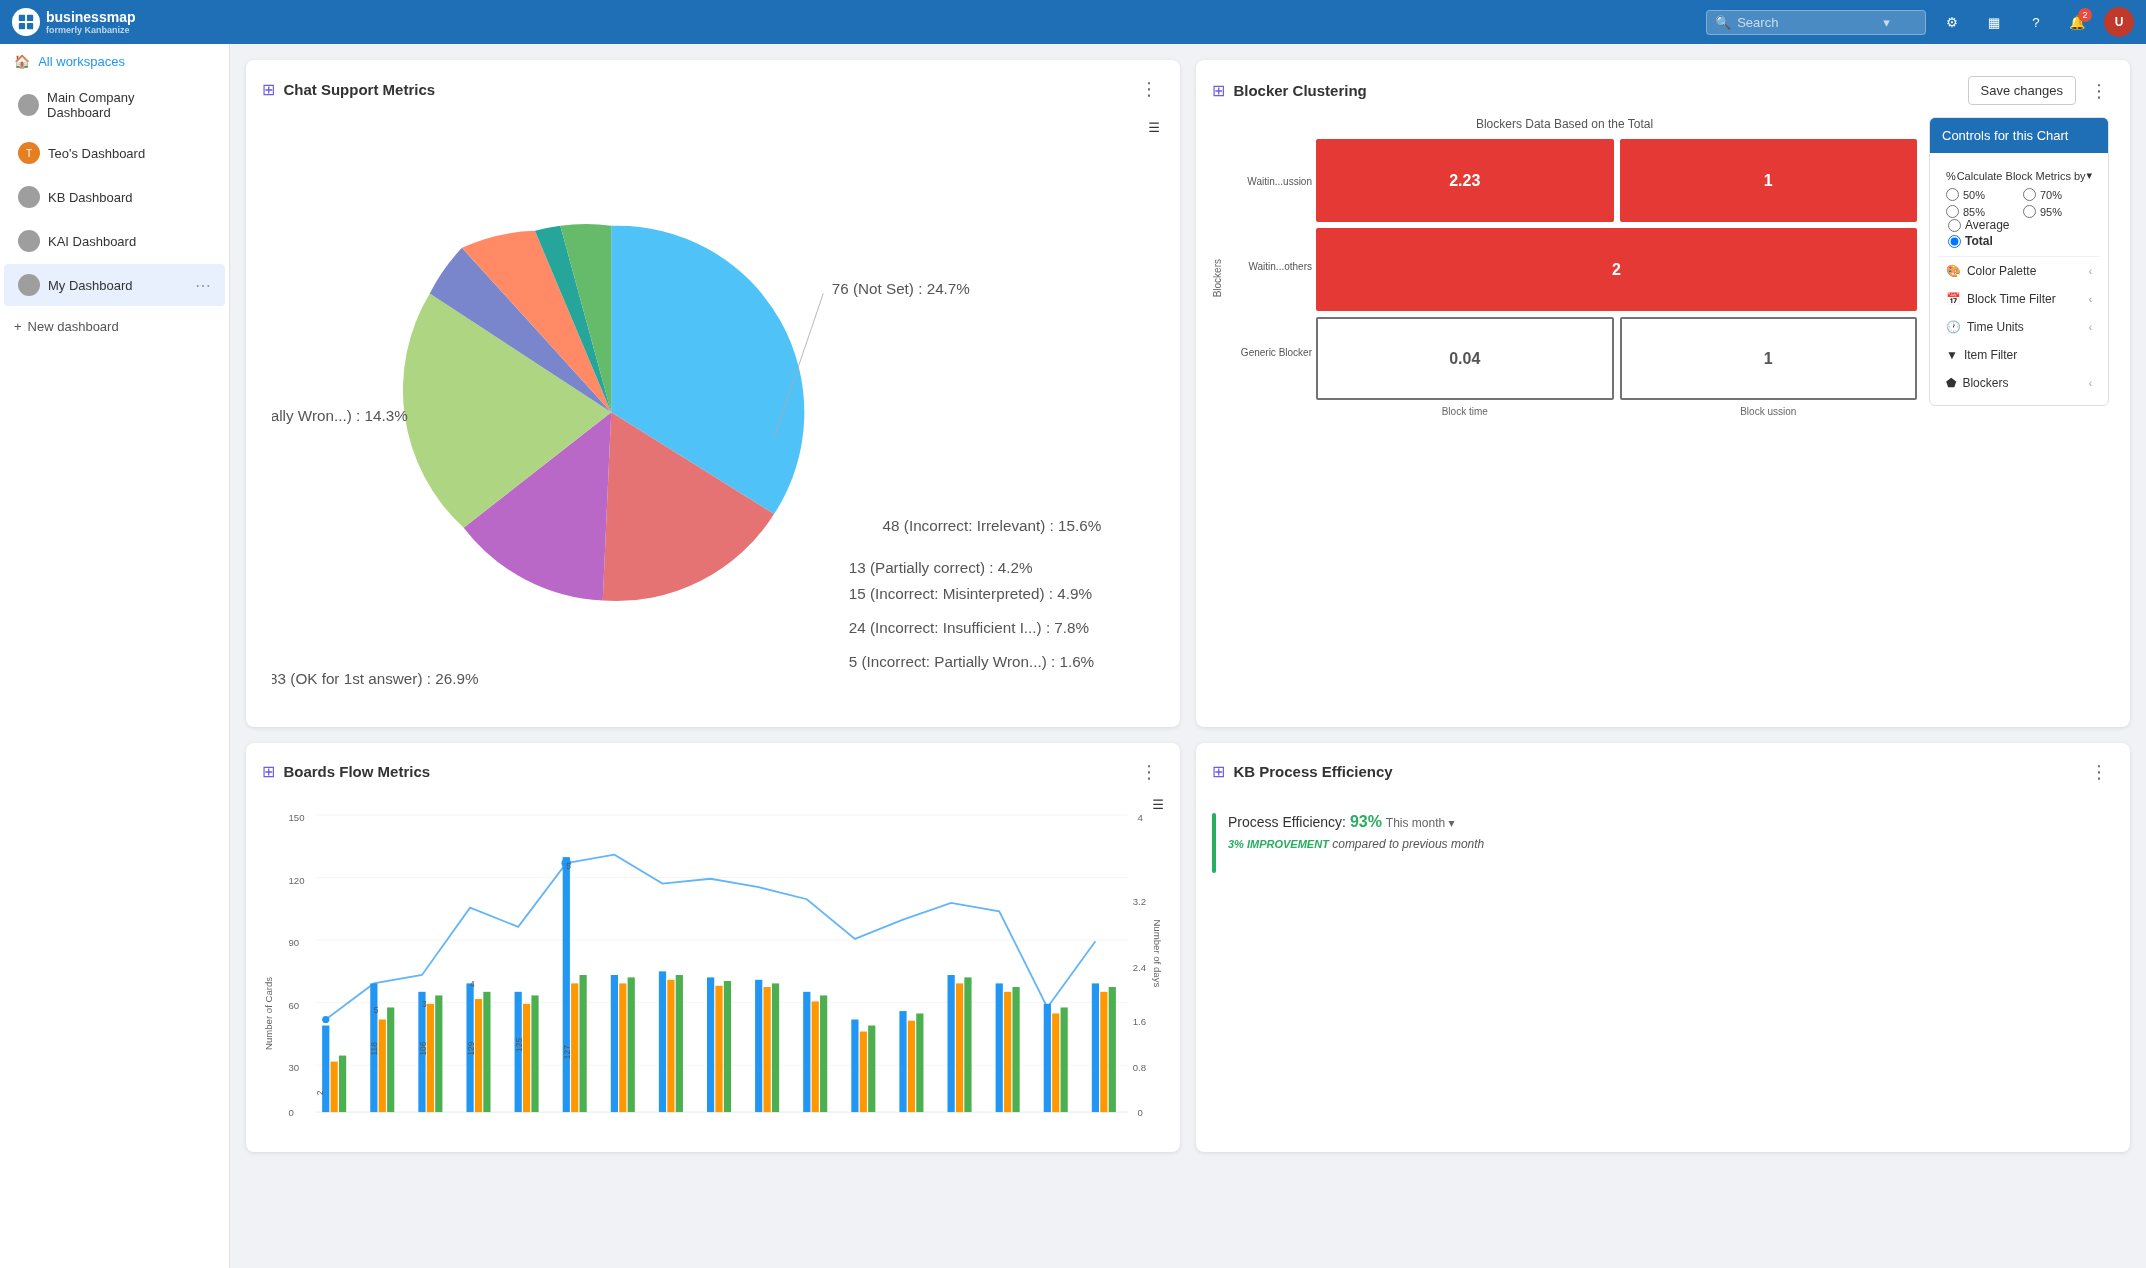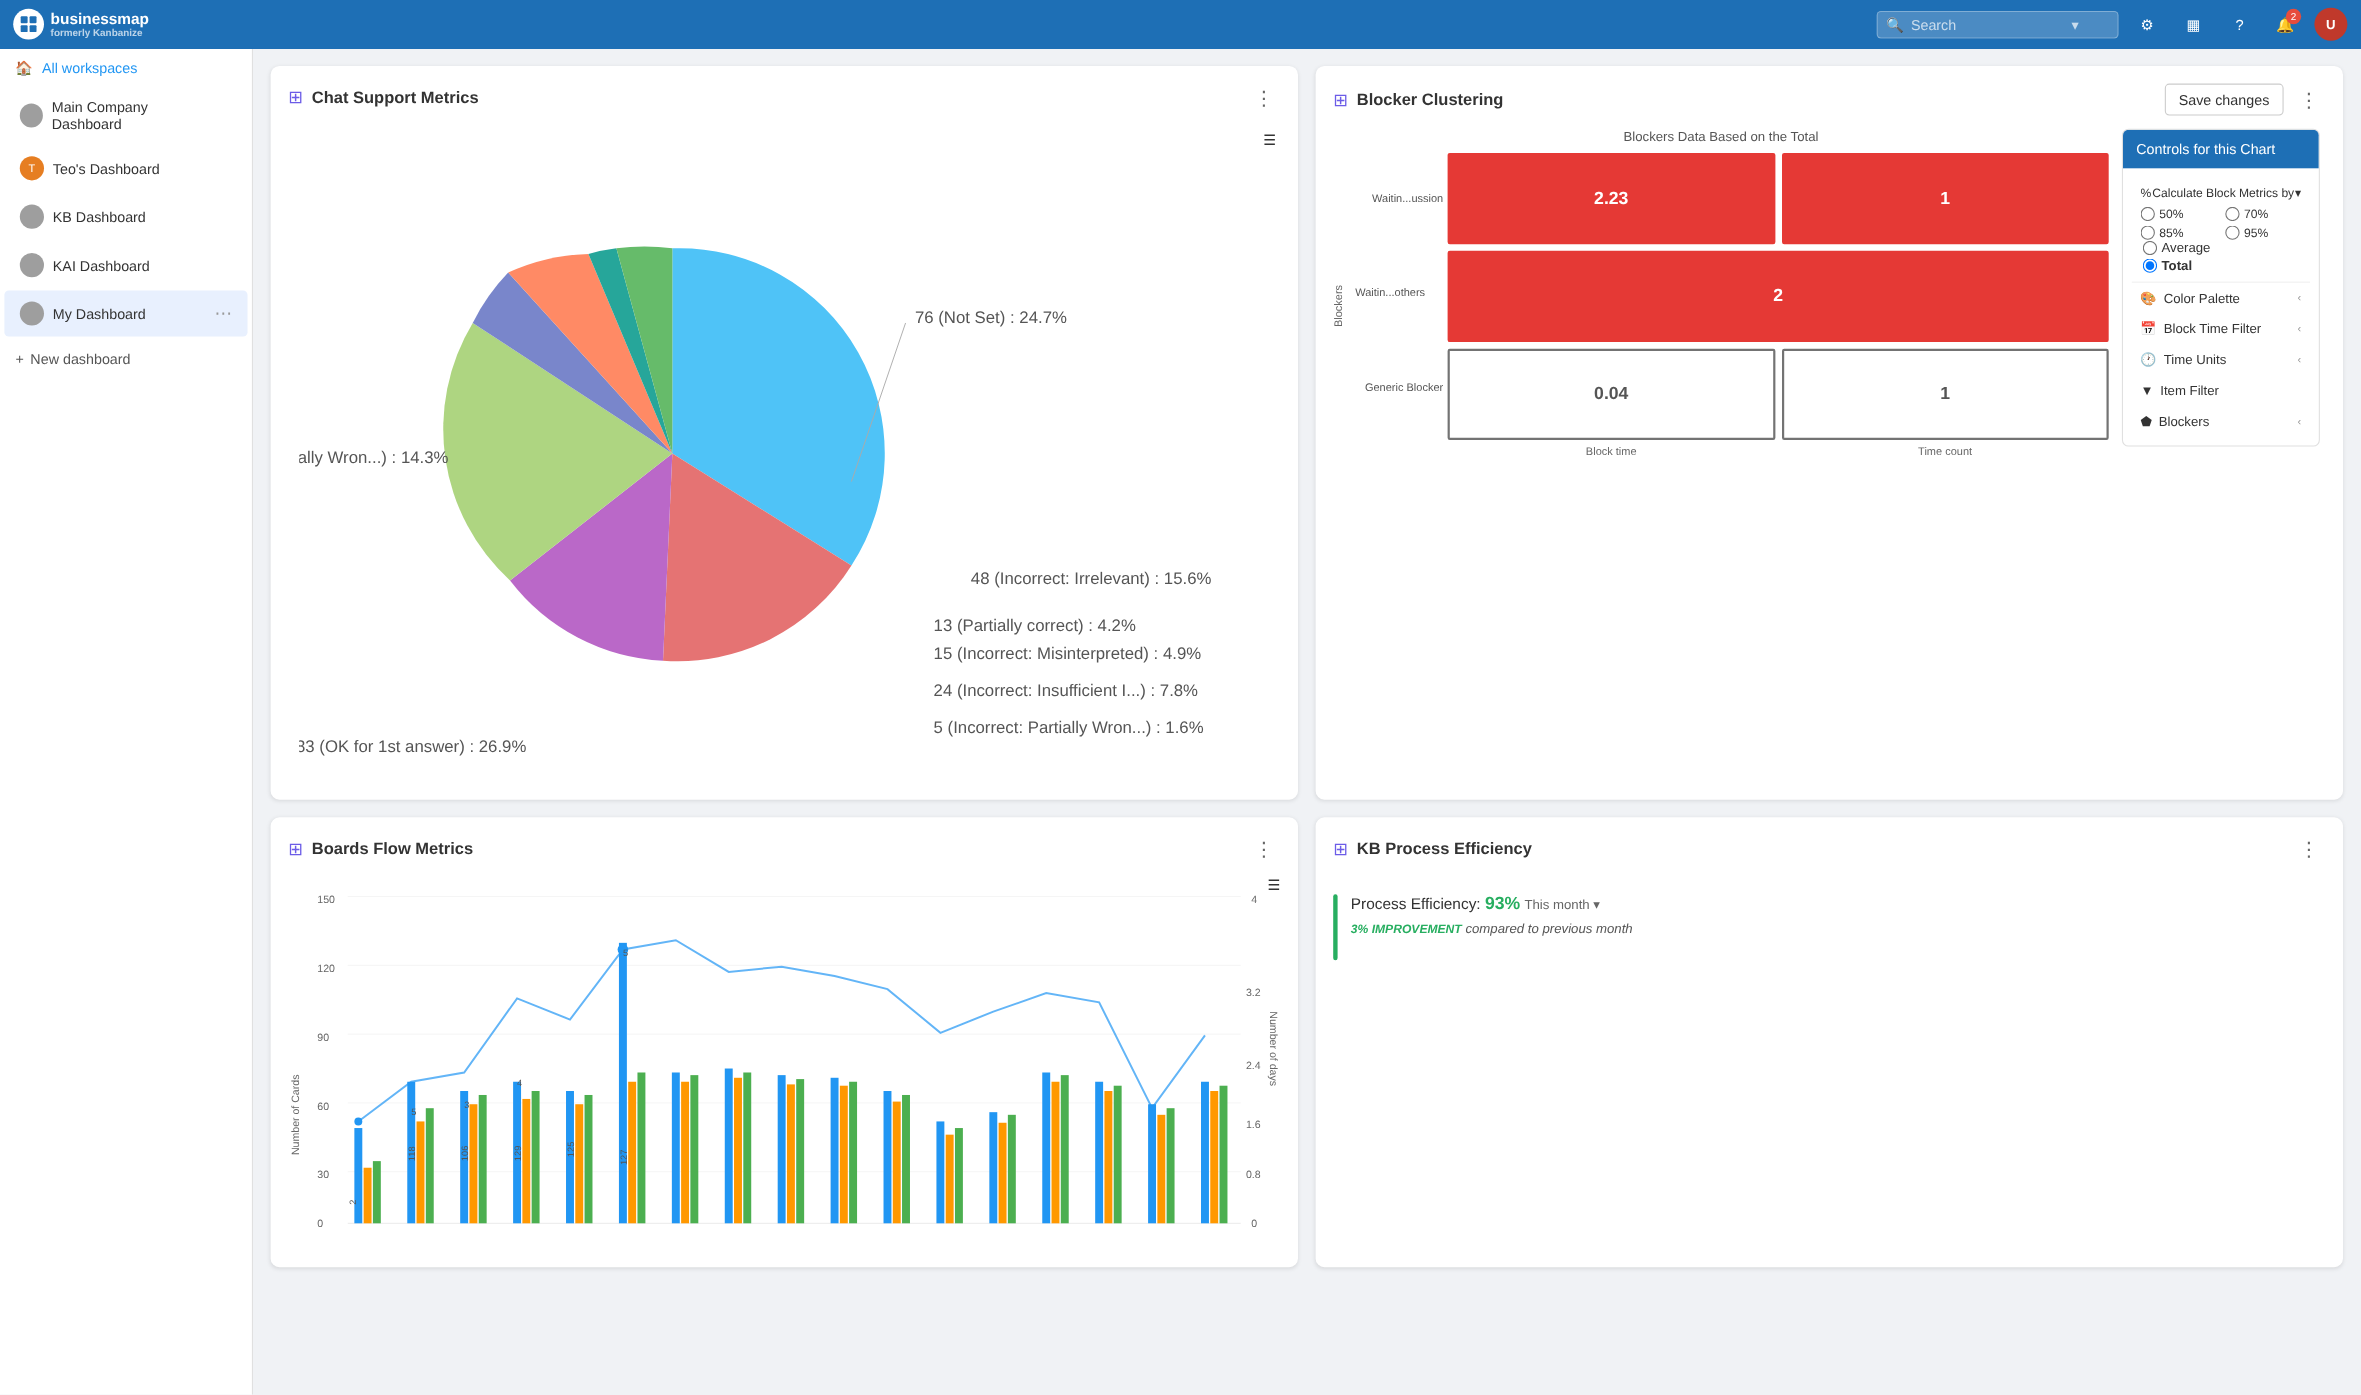--- a/index.html
+++ b/index.html
@@ -323,42 +323,42 @@
         <div class="blocker-chart-area">
           <div class="heatmap-title">Blockers Data Based on the Total</div>
           <div style="display:flex;gap:4px;">
 
             <div style="display:flex;align-items:center;width:16px;">
               <span style="writing-mode:vertical-rl;transform:rotate(180deg);font-size:10px;color:#666;">Blockers</span>
             </div>
 
             <div style="display:flex;flex-direction:column;justify-content:space-around;min-width:80px;padding-bottom:22px;">
               <span style="font-size:10px;color:#555;text-align:right;">Waitin...ussion</span>
-              <span style="font-size:10px;color:#555;text-align:left;">Waitin...others</span>
+              <span style="font-size:10px;color:#555;text-align:right;">Waitin...others</span>
               <span style="font-size:10px;color:#555;text-align:right;">Generic Blocker</span>
             </div>
             <div style="flex:1;">
 
               <div style="display:flex;gap:6px;margin-bottom:6px;">
                 <div class="heatmap-cell cell-red">2.23</div>
                 <div class="heatmap-cell cell-red">1</div>
               </div>
 
               <div style="display:flex;gap:6px;margin-bottom:6px;">
                 <div class="heatmap-cell cell-red">2</div>
               </div>
 
               <div style="display:flex;gap:6px;">
                 <div class="heatmap-cell cell-white">0.04</div>
                 <div class="heatmap-cell cell-white">1</div>
               </div>
 
               <div style="display:flex;gap:6px;margin-top:6px;">
                 <div style="flex:1;text-align:center;font-size:10px;color:#666;">Block time</div>
-                <div style="flex:1;text-align:center;font-size:10px;color:#666;">Time count</div>
+                <div style="flex:1;text-align:center;font-size:10px;color:#666;">Block ussion</div>
               </div>
             </div>
           </div>
         </div>
 
         <div class="right-panel">
           <div class="controls-panel">
             <div class="controls-header">Controls for this Chart</div>
             <div class="controls-body">
 

